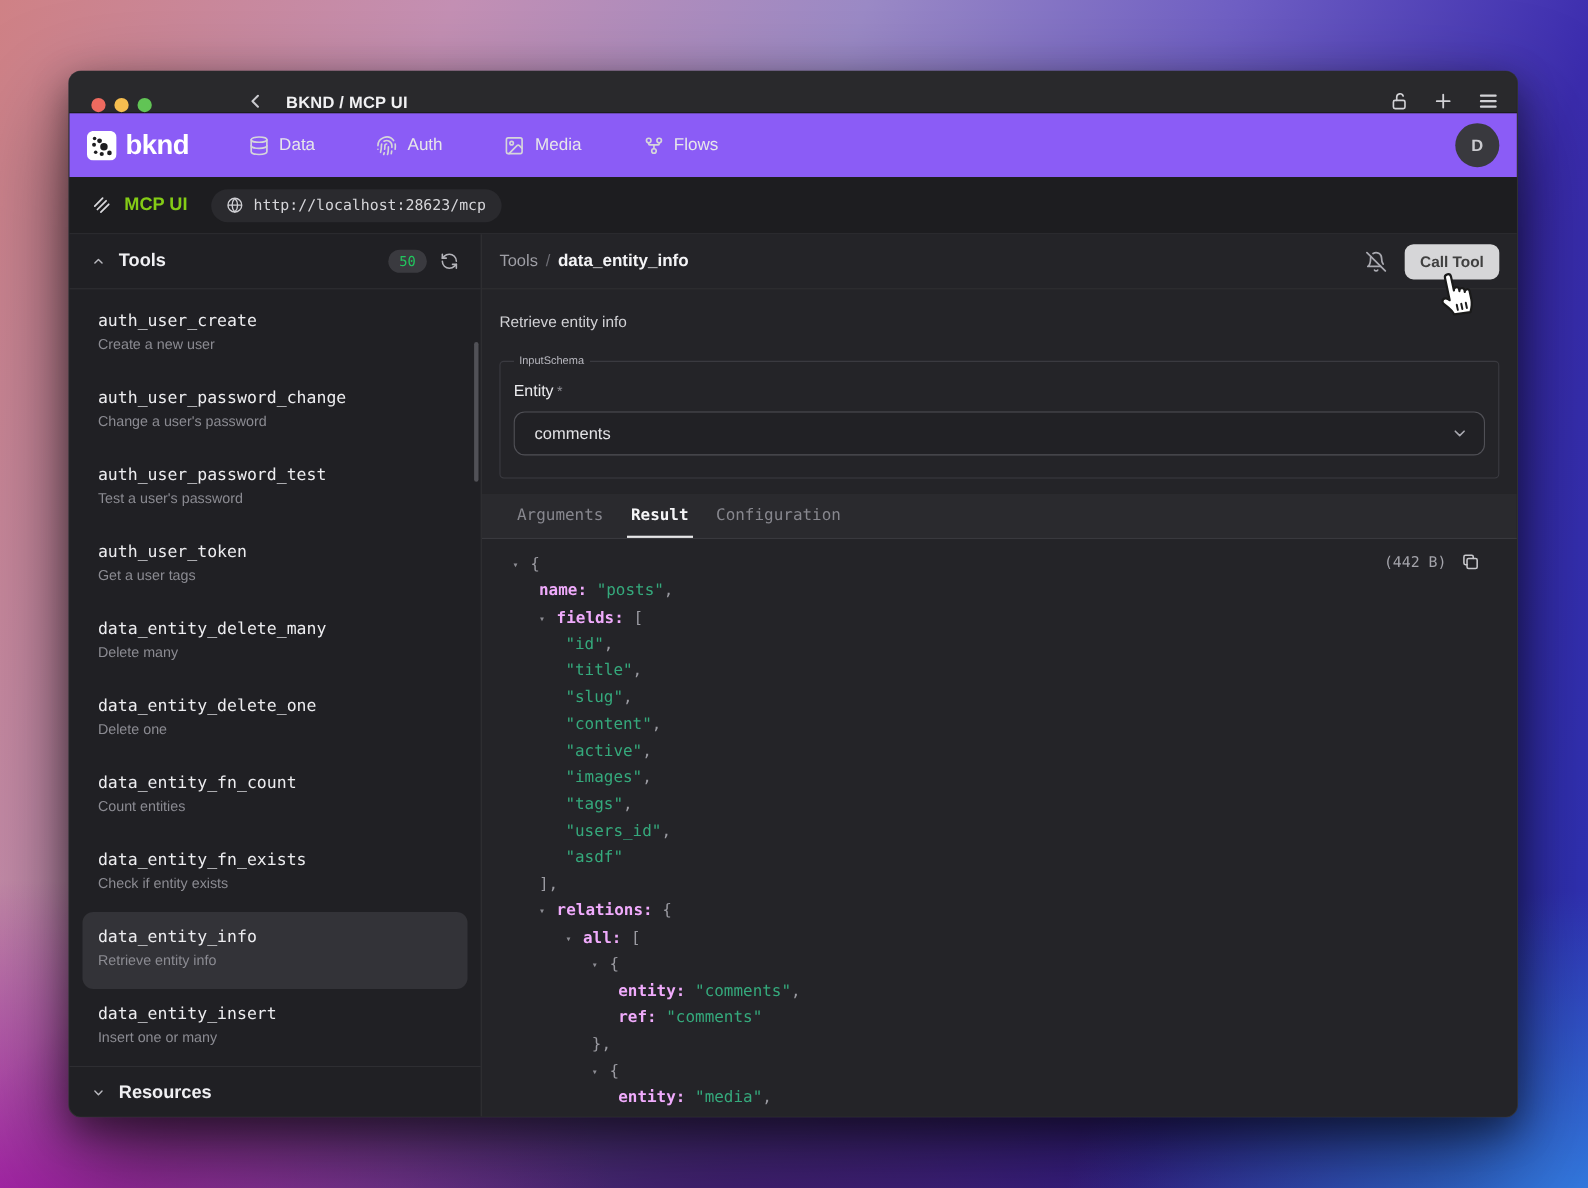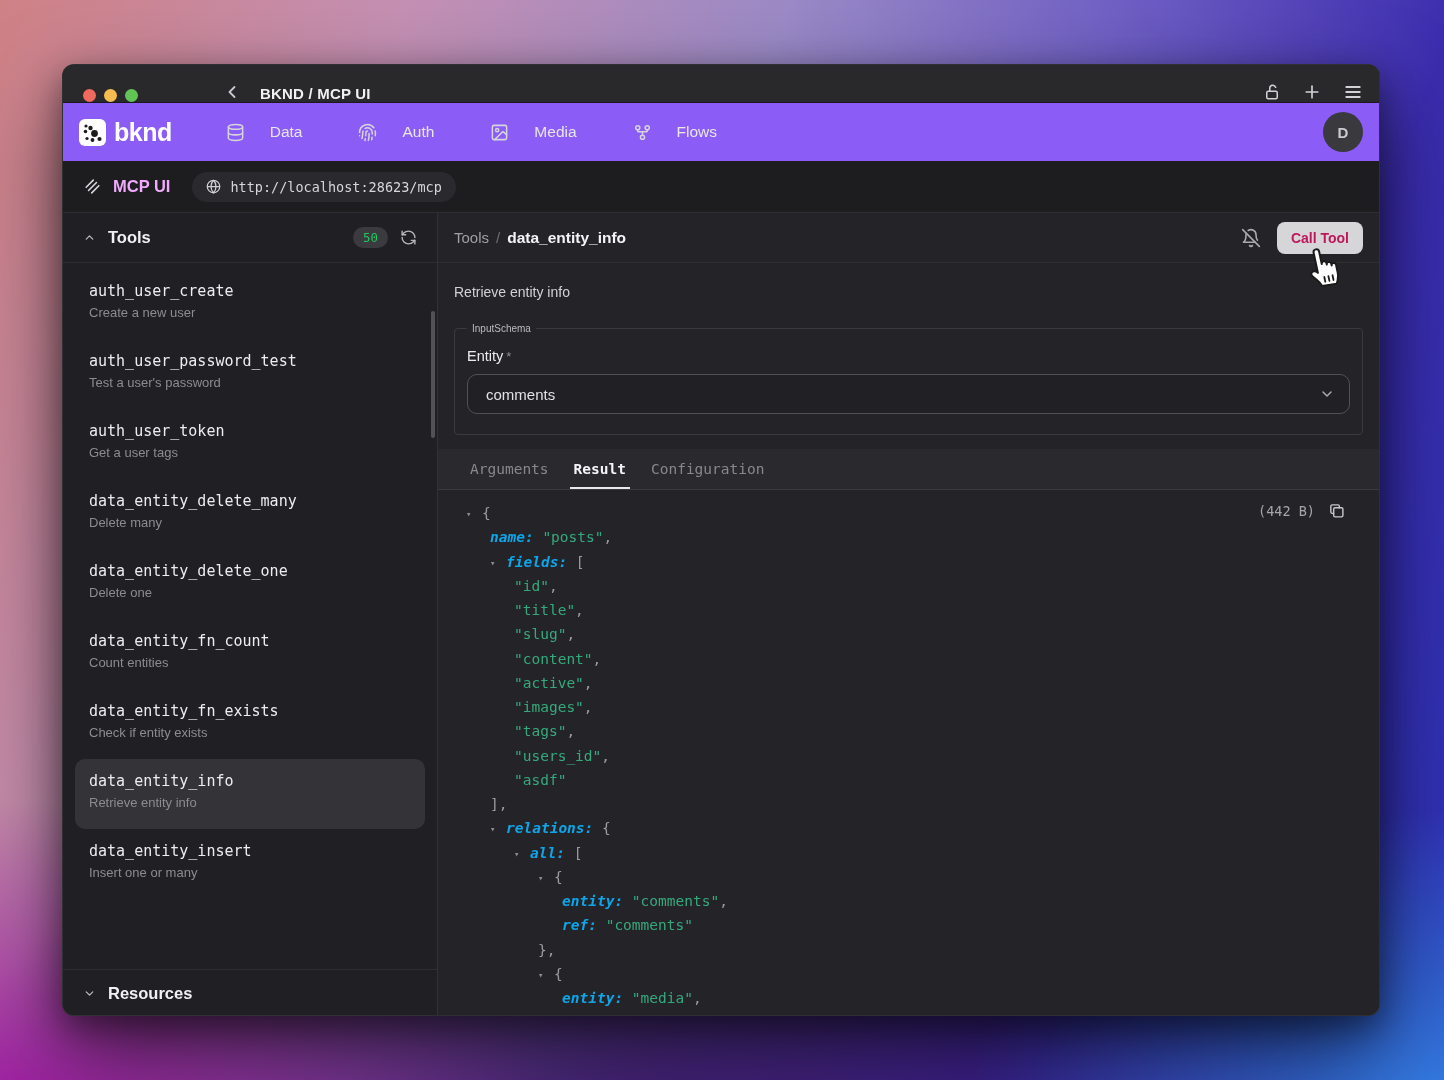--- a/index.html
+++ b/index.html
@@ -26,30 +26,30 @@
   .dot { width:13px; height:13px; border-radius:50%; }
   .back-btn { margin-left:84px; color:#c9c9ce; display:flex; align-items:center; background:none; border:none; }
   .tb-title { margin-left:18px; color:#f1f1f3; font-size:15px; font-weight:700; letter-spacing:.2px; }
   .tb-right { margin-left:auto; display:flex; align-items:center; gap:21px; color:#d2d2d6; }
 
   
   .nav { height:58px; background:#8b5cf6; display:flex; align-items:center; padding:0 16px; }
   .logo { display:flex; align-items:center; gap:8px; }
   .logo-text { color:#fff; font-size:25px; font-weight:800; letter-spacing:-.5px; }
   .nav-items { display:flex; gap:56px; margin-left:54px; }
-  .nav-item { display:flex; align-items:center; gap:25px; color:#e7e7ea; font-size:15.5px; cursor:pointer; }
+  .nav-item { display:flex; align-items:center; gap:9px; color:#e7e7ea; font-size:15.5px; cursor:pointer; }
   .nav-item svg { color:#d6d6da; }
   .avatar { margin-left:auto; width:40px; height:40px; border-radius:50%; background:#39393e;
     color:#cbcbcf; font-size:15px; font-weight:600; display:flex; align-items:center; justify-content:center; }
 
   
   .subheader { height:52px; background:#1d1d20; border-bottom:1px solid #2e2e32;
     display:flex; align-items:center; padding:0 20px; }
   .subheader .app-icon { color:#d8d8dc; display:flex; }
-  .sub-title { margin-left:11px; color:#f0abfc; font-size:16.5px; font-weight:800; }
+  .sub-title { margin-left:11px; color:#84cc16; font-size:16.5px; font-weight:800; }
   .url-pill { margin-left:22px; height:30px; background:#2a2a2e; border-radius:15px;
     display:flex; align-items:center; gap:9px; padding:0 14px; color:#cfcfd3; }
   .url-text { font-family:"DejaVu Sans Mono", monospace; font-size:13.5px; color:#d6d6da; }
 
   
   .content { display:flex; height:804px; }
   .sidebar { position:relative; width:375px; background:#202024; border-right:1px solid #323236;
     display:flex; flex-direction:column; }
   .main { flex:1; background:#242428; display:flex; flex-direction:column; overflow:hidden; }
 
@@ -72,21 +72,21 @@
     border-radius:2px; background:#515157; }
 
   
   .main-header { height:50px; display:flex; align-items:center; padding:0 16px;
     border-bottom:1px solid #2e2e32; }
   .crumb-section { color:#9f9fa6; font-size:15px; }
   .crumb-sep { color:#6d6d74; font-size:15px; margin:0 7px; }
   .crumb-current { color:#f4f4f6; font-size:15.5px; font-weight:700; }
   .header-actions { margin-left:auto; display:flex; align-items:center; gap:16px; }
   .bell-off { color:#a9a9b0; display:flex; }
-  .call-tool-btn { background:#d6d6d8; color:#be185d; border:none; border-radius:8px;
+  .call-tool-btn { background:#d6d6d8; color:#404040; border:none; border-radius:8px;
     height:32px; padding:0 14px; font-size:14px; font-weight:600; cursor:pointer; }
 
   .main-body { padding:0 16px; }
   .tool-description { margin-top:20px; font-size:14px; line-height:18px; color:#d2d2d6; }
   .schema-fieldset { margin-top:22px; border:1px solid #3a3a40; border-radius:4px;
     padding:6px 12px 20px; }
   .schema-fieldset legend { padding:0 5px; margin-left:0; font-size:10px; color:#b9b9c0; }
   .field-label { display:block; margin:8px 0 10px; font-size:14.5px; color:#ececef; }
   .req-mark { color:#8a8a90; margin-left:3px; font-size:13px; }
   .select { height:40px; border:1px solid #505056; border-radius:10px; background:#212125;
@@ -101,21 +101,21 @@
   .tab.active { color:#f5f5f7; font-weight:700; }
   .tab.active::after { content:""; position:absolute; left:-4px; right:-4px; bottom:0; height:2px; background:#e8e8ea; }
 
   .json-view { position:relative; flex:1; padding:11px 16px 0; overflow:hidden;
     font-family:"DejaVu Sans Mono", monospace; font-size:14.5px; }
   .json-meta { position:absolute; top:12px; right:34px; display:flex; align-items:center; gap:13px; }
   .size-badge { font-size:13.5px; color:#a4a4ab; }
   .copy-btn { color:#c8c8cc; display:flex; background:none; border:none; cursor:pointer; }
   .jline { height:24.25px; line-height:24.25px; white-space:pre; }
   .tri { display:inline-block; width:16px; color:#8b8b92; font-size:9px; vertical-align:1px; cursor:pointer; }
-  .tok-k { color:#0ea5e9; font-weight:700;font-style:italic; }
+  .tok-k { color:#f0abfc; font-weight:700; }
   .tok-s { color:#35a97c; }
   .tok-p { color:#9b9ba2; }
 
   .cursor { position:absolute; left:1302px; top:240px; z-index:50; transform:rotate(-12deg); pointer-events:none; }
 
   svg { display:block; }
 </style>
 </head>
 <body>
 
@@ -268,20 +268,24 @@
                 <path d="M3 3v5h5"></path>
                 <path d="M3 12a9 9 0 0 0 9 9 9.75 9.75 0 0 0 6.74-2.74L21 16"></path>
                 <path d="M21 21v-5h-5"></path>
               </svg>
           </span>
         </div>
         <div class="tools-list" id="tools-list">
             <div class="tool-item">
               <div class="tool-name">auth_user_create</div>
               <div class="tool-desc">Create a new user</div>
+            </div>
+            <div class="tool-item">
+              <div class="tool-name">auth_user_password_change</div>
+              <div class="tool-desc">Change a user's password</div>
             </div>
             <div class="tool-item">
               <div class="tool-name">auth_user_password_test</div>
               <div class="tool-desc">Test a user's password</div>
             </div>
             <div class="tool-item">
               <div class="tool-name">auth_user_token</div>
               <div class="tool-desc">Get a user tags</div>
             </div>
             <div class="tool-item">

